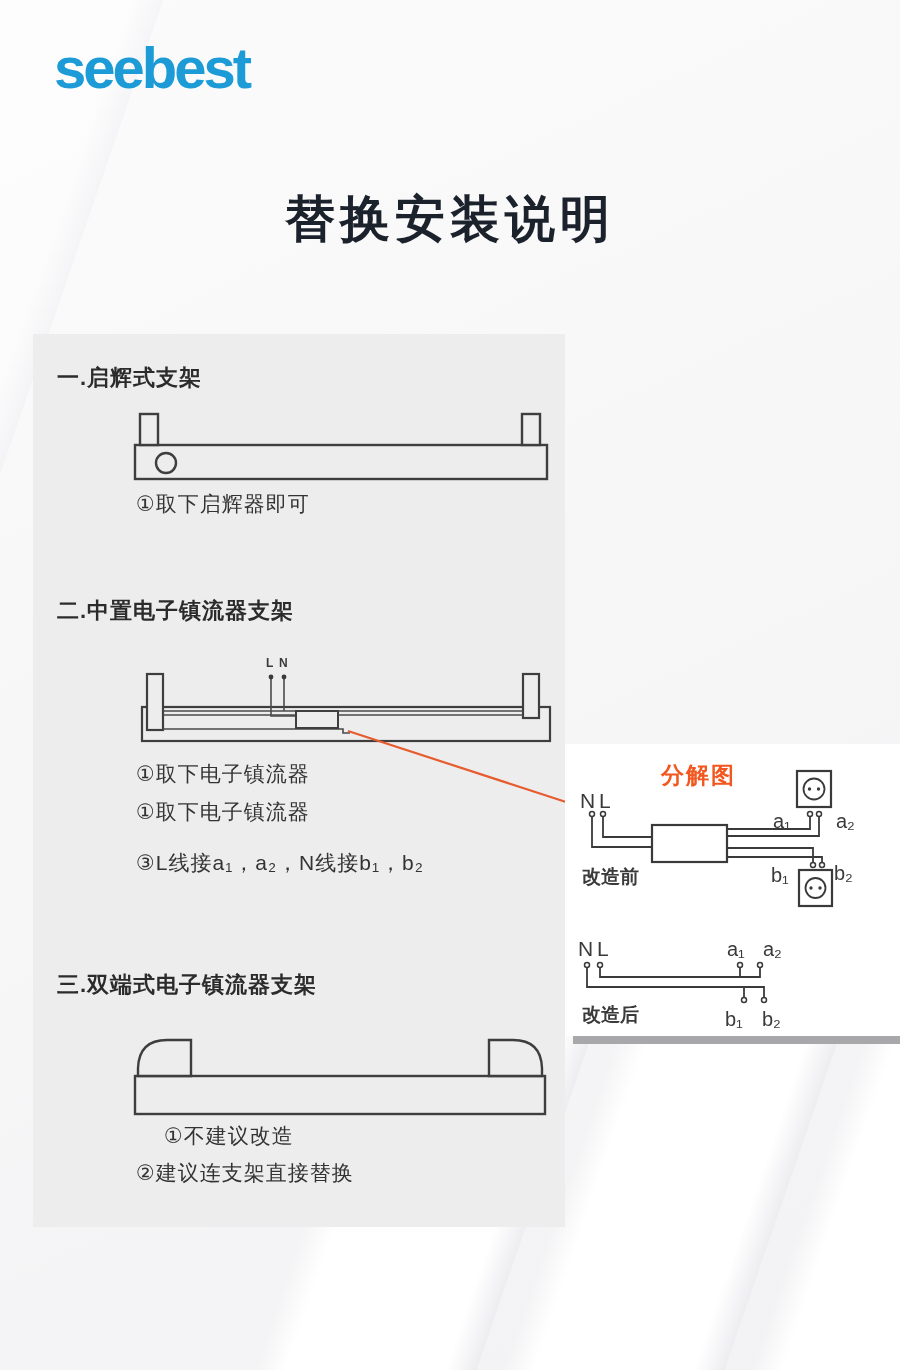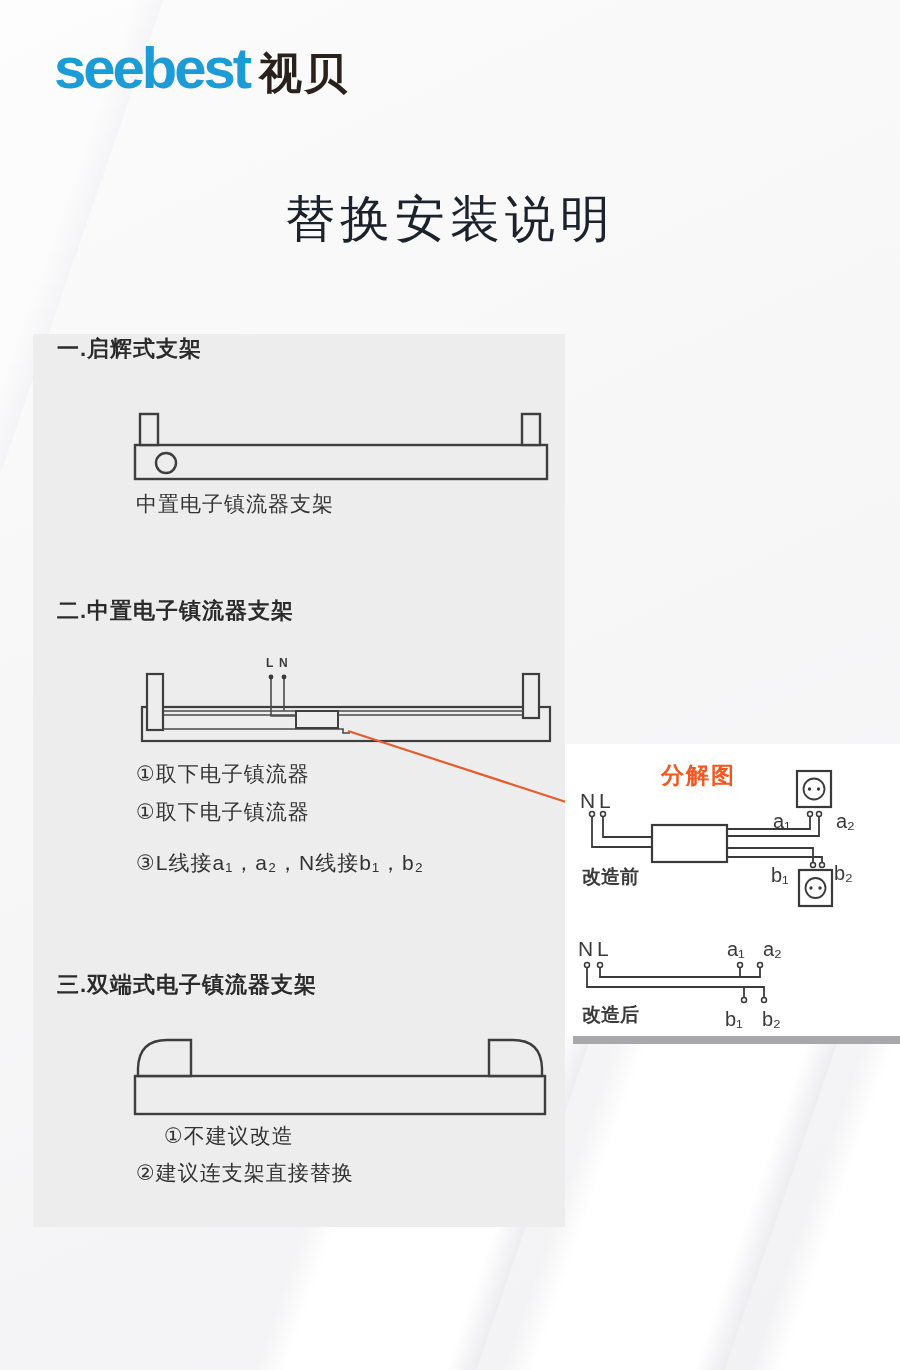--- a/index.html
+++ b/index.html
@@ -12,21 +12,21 @@
   .band {
     position:absolute; width:210px; height:900px;
     background:linear-gradient(90deg,rgba(255,255,255,0) 0%,#ffffff 14%,#ffffff 86%,rgba(236,236,240,0.85) 100%);
     transform:rotate(19deg);
   }
   .logo { position:absolute; left:54px; top:34px; display:flex; align-items:baseline; }
   .logo .en { font-size:58px; font-weight:bold; letter-spacing:-3px; color:#1d9bd7; }
   .logo .cn { font-size:43px; font-weight:bold; color:#2b211c; margin-left:10px; letter-spacing:2px; }
   .title {
     position:absolute; left:0; top:186px; width:900px; text-align:center;
-    font-size:50px; font-weight:normal; letter-spacing:5px; color:#1c222c;
+    font-size:50px; font-weight:bold; letter-spacing:5px; color:#1c222c;
   }
   .panel { position:absolute; left:33px; top:334px; width:532px; height:893px; background:#ededee; }
   .panel .heading { position:absolute; left:24px; font-size:22px; font-weight:bold; color:#2b2b2b; letter-spacing:1px; }
   .panel .step { position:absolute; left:103px; font-size:21px; color:#333333; letter-spacing:1px; }
   .fixture { position:absolute; }
   .explode-box {
     position:absolute; left:565px; top:744px; width:336px; height:292px;
     background:#ffffff; box-shadow:8px 8px 0 0 #a8a8ab;
   }
   .explode-title { position:absolute; left:96px; top:16px; font-size:23px; font-weight:bold; color:#f2571f; letter-spacing:2px; }
@@ -38,37 +38,36 @@
 
 <div id="page">
 
   <div class="band" style="left:250px; top:950px;"></div>
   <div class="band" style="left:505px; top:930px;"></div>
   <div class="band" style="left:760px; top:910px;"></div>
   <div class="band" style="left:-180px; top:-80px; opacity:0.45;"></div>
 
   <div class="logo">
     <span class="en">seebest</span>
-    <span class="cn">视贝</span>
   </div>
 
   <div class="title">替换安装说明</div>
 
   <div class="panel">
 
-    <div class="heading" style="top:0;">一.启辉式支架</div>
+    <div class="heading" style="top:29px;">一.启辉式支架</div>
     <svg class="fixture" style="left:99px; top:76px;" width="418" height="74" viewBox="0 0 418 74">
       <g stroke="#3e3e3e" stroke-width="2.4" fill="#ededee">
         <rect x="3" y="35" width="412" height="34"></rect>
         <rect x="8" y="4" width="18" height="31"></rect>
         <rect x="390" y="4" width="18" height="31"></rect>
         <circle cx="34" cy="53" r="10" fill="none"></circle>
       </g>
     </svg>
-    <div class="step" style="top:156px;">中置电子镇流器支架</div>
+    <div class="step" style="top:156px;">①取下启辉器即可</div>
 
     <div class="heading" style="top:262px;">二.中置电子镇流器支架</div>
     <svg class="fixture" style="left:105px; top:314px;" width="414" height="100" viewBox="0 0 414 100">
       <g stroke="#3e3e3e" stroke-width="2.2" fill="#ededee">
         <rect x="4" y="59" width="408" height="34"></rect>
         <rect x="9" y="26" width="16" height="56"></rect>
         <rect x="385" y="26" width="16" height="44"></rect>
       </g>
       <g stroke="#4a4a4a" stroke-width="1.6" fill="none">
         <line x1="25" y1="63" x2="385" y2="63"></line>

